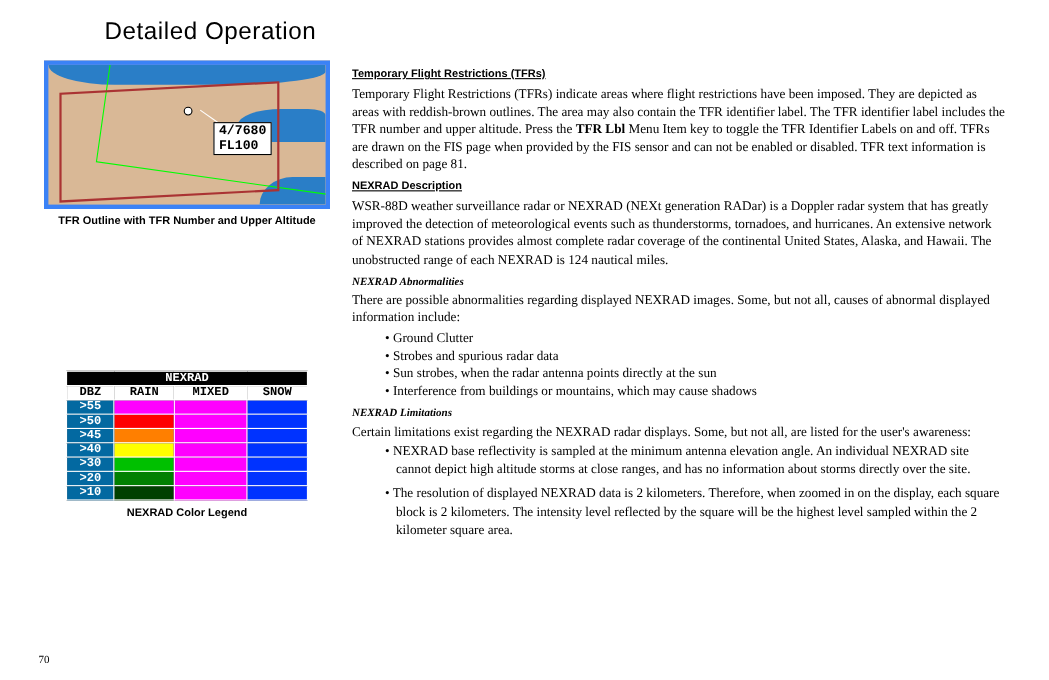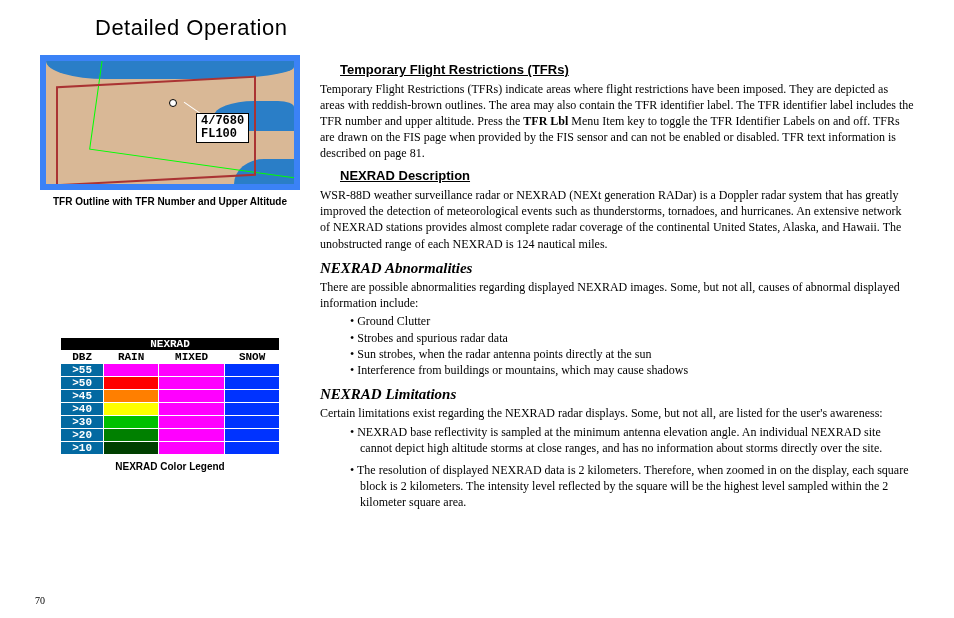--- a/index.html
+++ b/index.html
@@ -24,21 +24,21 @@
     font-family: "Helvetica Neue", Arial, sans-serif;
     font-weight: 400;
     font-size: 14px;
     margin-top: 2px;
     margin-left: 40px;
     letter-spacing: 0.5px;
   }
   .layout { display: flex; margin-top: 14px; }
   .left-col { width: 260px; flex-shrink: 0; margin-right: 20px; }
   .right-col { flex: 1; font-size: 12px; line-height: 1.35; }
-  .figure { border: 6px solid #3b82f6; width: 260px; }
+  .figure { border: 4px solid #3b82f6; width: 260px; }
   .map-fig { height: 135px; background: #d9b896; position: relative; overflow: hidden; }
   .map-water { position: absolute; background: #2a7ec7; }
   .map-green-line { position: absolute; background: transparent; border: 1px solid #0f0; }
   .tfr-poly {
     position: absolute;
     left: 10px; top: 20px;
     width: 200px; height: 100px;
     border: 2px solid #a33;
     background: transparent;
     transform: skewY(-3deg);
@@ -94,31 +94,30 @@
     padding: 0 2px;
     height: 13px;
   }
   .nexrad-title { background: #000; color: #fff; }
   .nexrad-head th { background: #fff; color: #000; }
   .cell-color { padding: 0; }
   .cell-dbz { background: #0369a1; color: #fff; text-align: right; padding-right: 6px; }
   .section-h {
     font-family: Arial, "Helvetica Neue", sans-serif;
     font-weight: bold;
-    font-size: 13px;
+    font-size: 10px;
     text-decoration: underline;
     margin-top: 6px;
     margin-bottom: 2px;
-    margin-left: 20px;
   }
   .sub-h {
     font-family: Georgia, serif;
     font-weight: bold;
     font-style: italic;
-    font-size: 15px;
+    font-size: 10px;
     margin-top: 6px;
     margin-bottom: 1px;
   }
   .para { margin-bottom: 2px; }
   .bold { font-weight: bold; }
   .bullets { margin: 2px 0 2px 30px; }
   .bullets li { list-style: none; text-indent: -10px; padding-left: 10px; }
   .bullets li::before { content: "• "; }
   .page-num {
     position: absolute;

